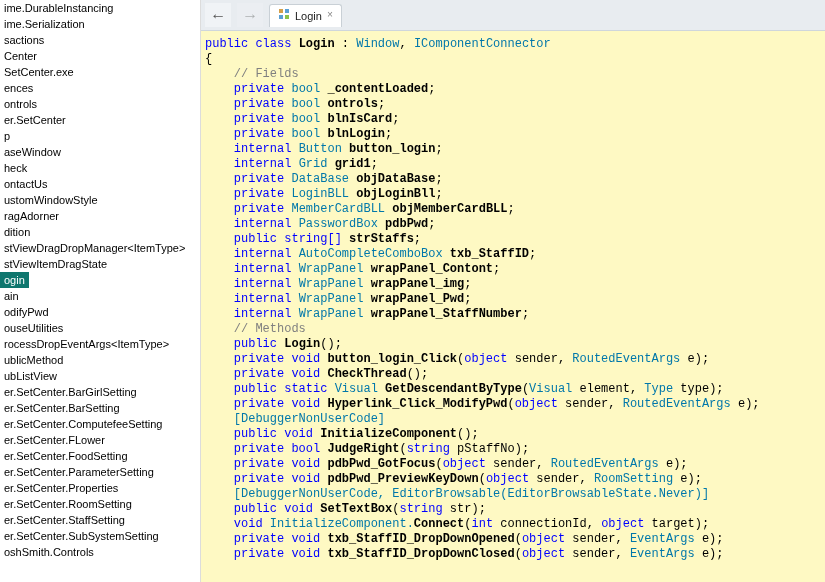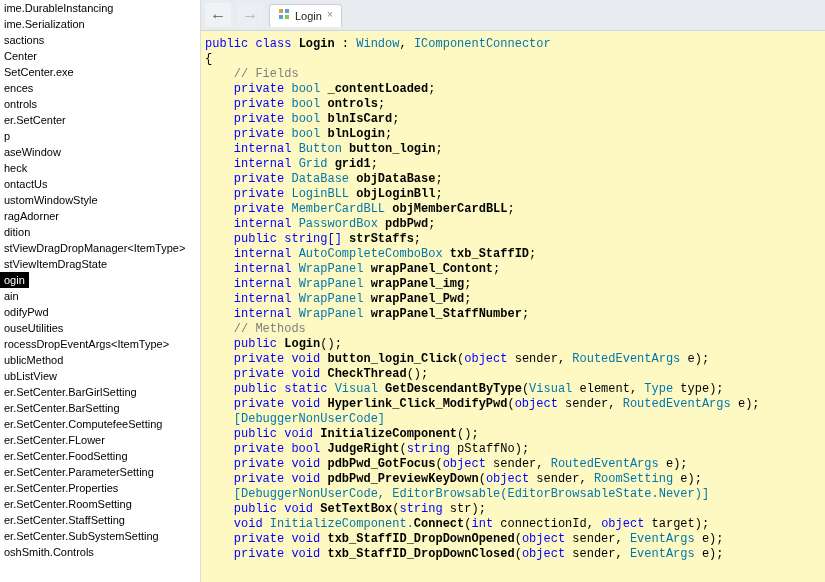--- a/index.html
+++ b/index.html
@@ -26,21 +26,21 @@
   }
   .tree-item {
     white-space: pre;
     padding: 0 4px;
     line-height: 16px;
     font-family: Verdana, Tahoma, sans-serif;
     font-size: 11px;
     cursor: default;
   }
   .tree-item.selected {
-    background: #000000;
+    background: #0f766e;
     color: #ffffff;
     display: inline-block;
   }
   .main {
     flex: 1;
     display: flex;
     flex-direction: column;
     background: #f4f4f4;
   }
   .toolbar {

